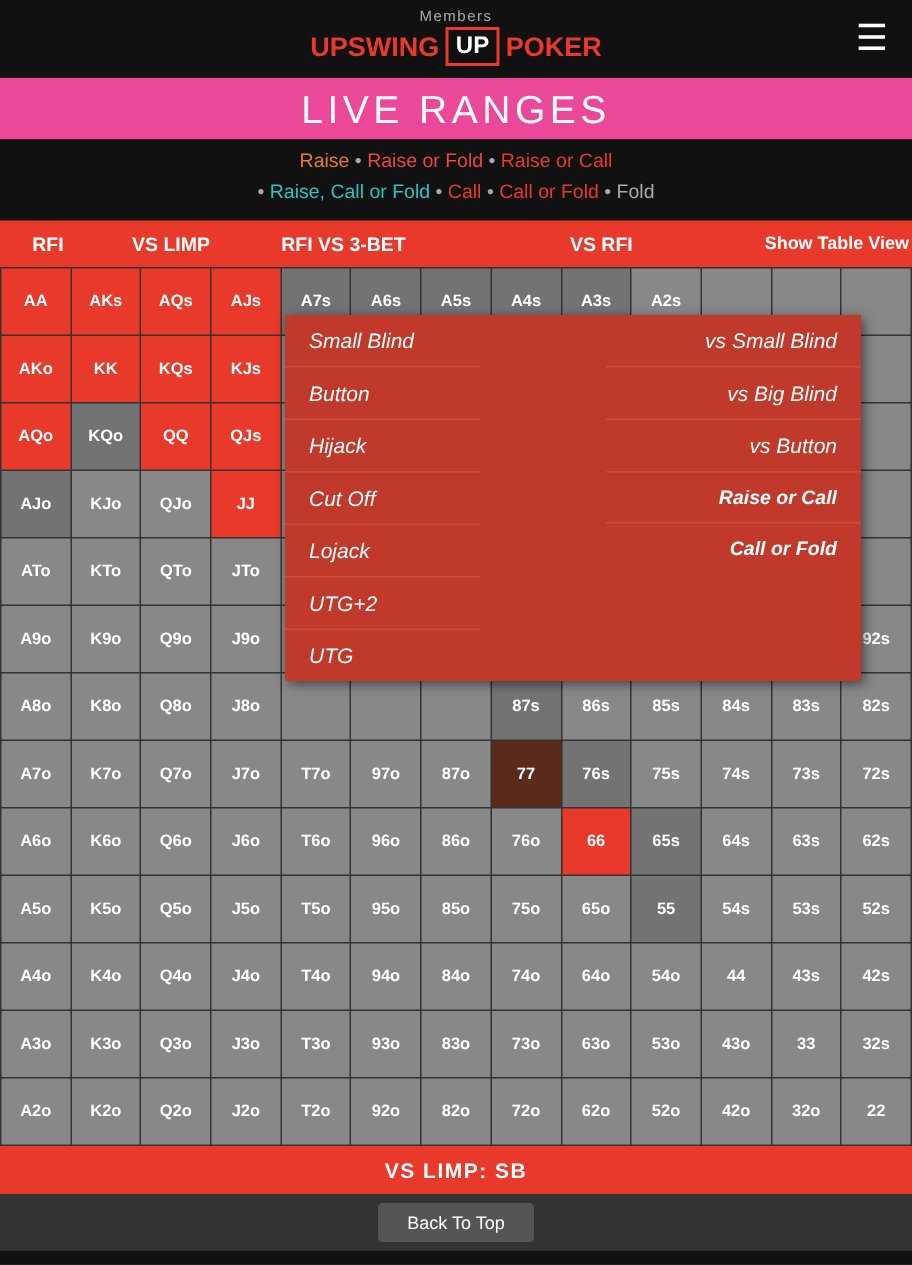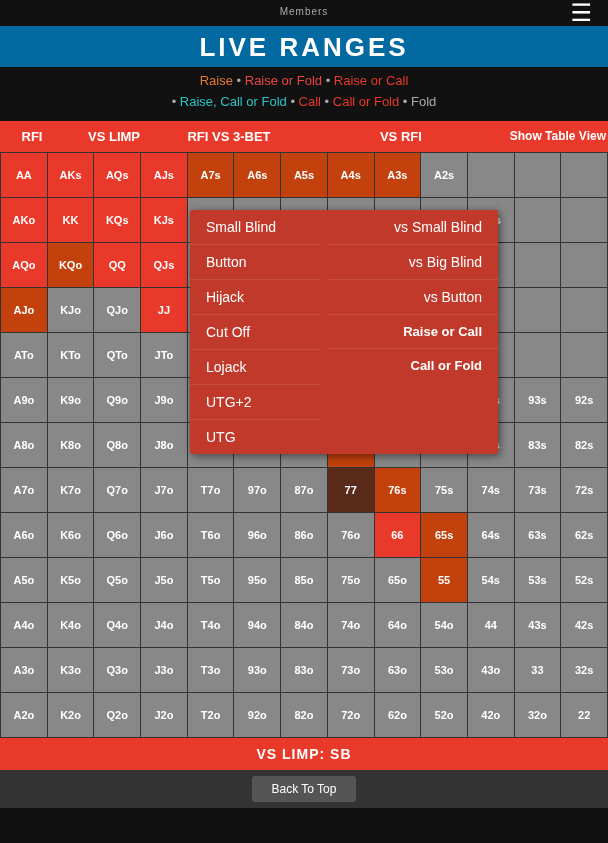--- a/index.html
+++ b/index.html
@@ -40,25 +40,25 @@
       right: 16px;
       top: 50%;
       transform: translateY(-50%);
       color: white;
       font-size: 24px;
       cursor: pointer;
     }
 
     
     .page-title {
-      background: #0369a1;
+      background: #ec4899;
       text-align: center;
       color: white;
       font-size: 26px;
-      font-weight: bold;
+      font-weight: normal;
       letter-spacing: 3px;
       padding: 6px 0 4px;
     }
 
     
     .legend {
       background: #111;
       text-align: center;
       padding: 4px 8px 8px;
       font-size: 13px;
@@ -106,34 +106,35 @@
       cursor: pointer;
       user-select: none;
       min-height: 44px;
       display: flex;
       align-items: center;
       justify-content: center;
     }
 
     
     .c-red { background: #e8392a; color: white; }
-    .c-teal { background: #c2410c; color: white; }
+    .c-teal { background: #737373; color: white; }
     .c-dark-brown { background: #5a2a1a; color: white; }
     .c-gray { background: #888; color: white; }
 
     
     .dropdown-overlay {
       position: absolute;
       top: 210px;
       left: 190px;
       z-index: 100;
       background: #c0392b;
       border-radius: 2px;
       box-shadow: 2px 2px 8px rgba(0,0,0,0.5);
-      width: 308px;
+      width: 384px;
+      font-style: italic;
     }
     .dropdown-left {
       float: left;
       width: 130px;
     }
     .dropdown-right {
       float: right;
       width: 170px;
     }
     .dropdown-item {
@@ -194,20 +195,25 @@
       color: white;
       font-size: 16px;
       font-weight: bold;
     }
   </style>
 </head>
 <body>
 
 <div class="header" style="padding-top:18px;">
   <span class="members-text">Members</span>
+  <div class="logo">
+    <span class="logo-up">UPSWING</span>
+    <span class="logo-mid">UP</span>
+    <span class="logo-poker">POKER</span>
+  </div>
   <span class="hamburger">☰</span>
 </div>
 
 <div class="page-title">LIVE RANGES</div>
 
 <div class="legend">
   <span style="color:#e87a2a;">Raise</span>
   <span style="color:#aaa;"> • </span>
   <span style="color:#ef4444;">Raise or Fold</span>
   <span style="color:#aaa;"> • </span>

